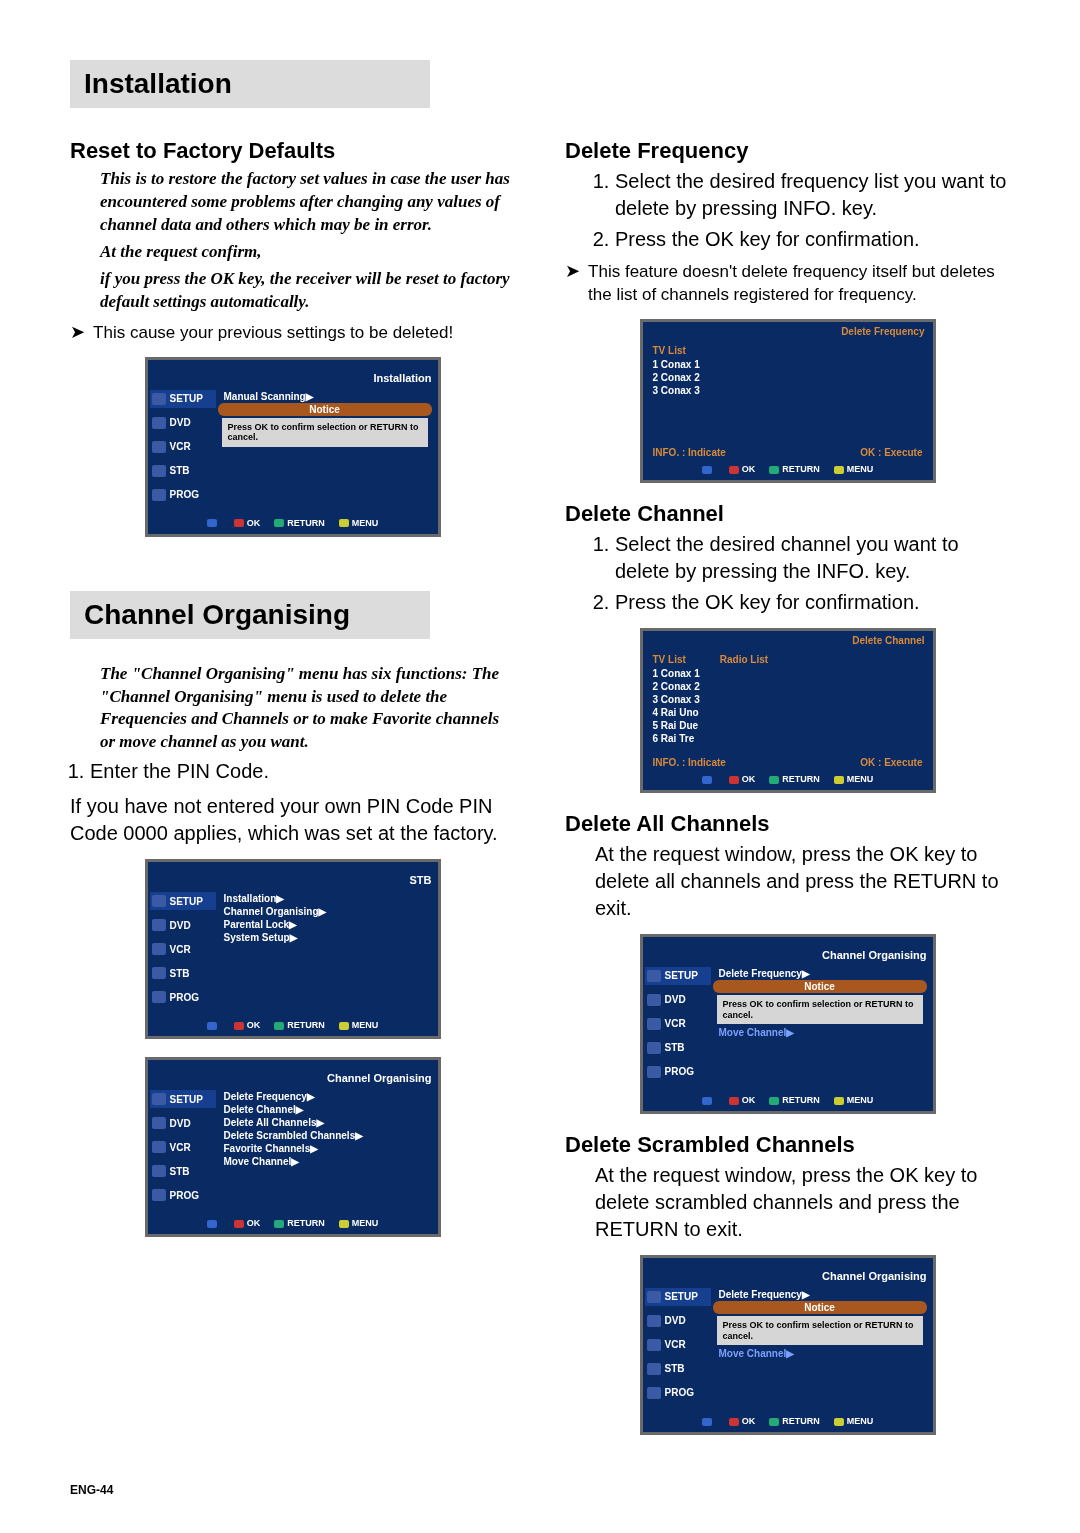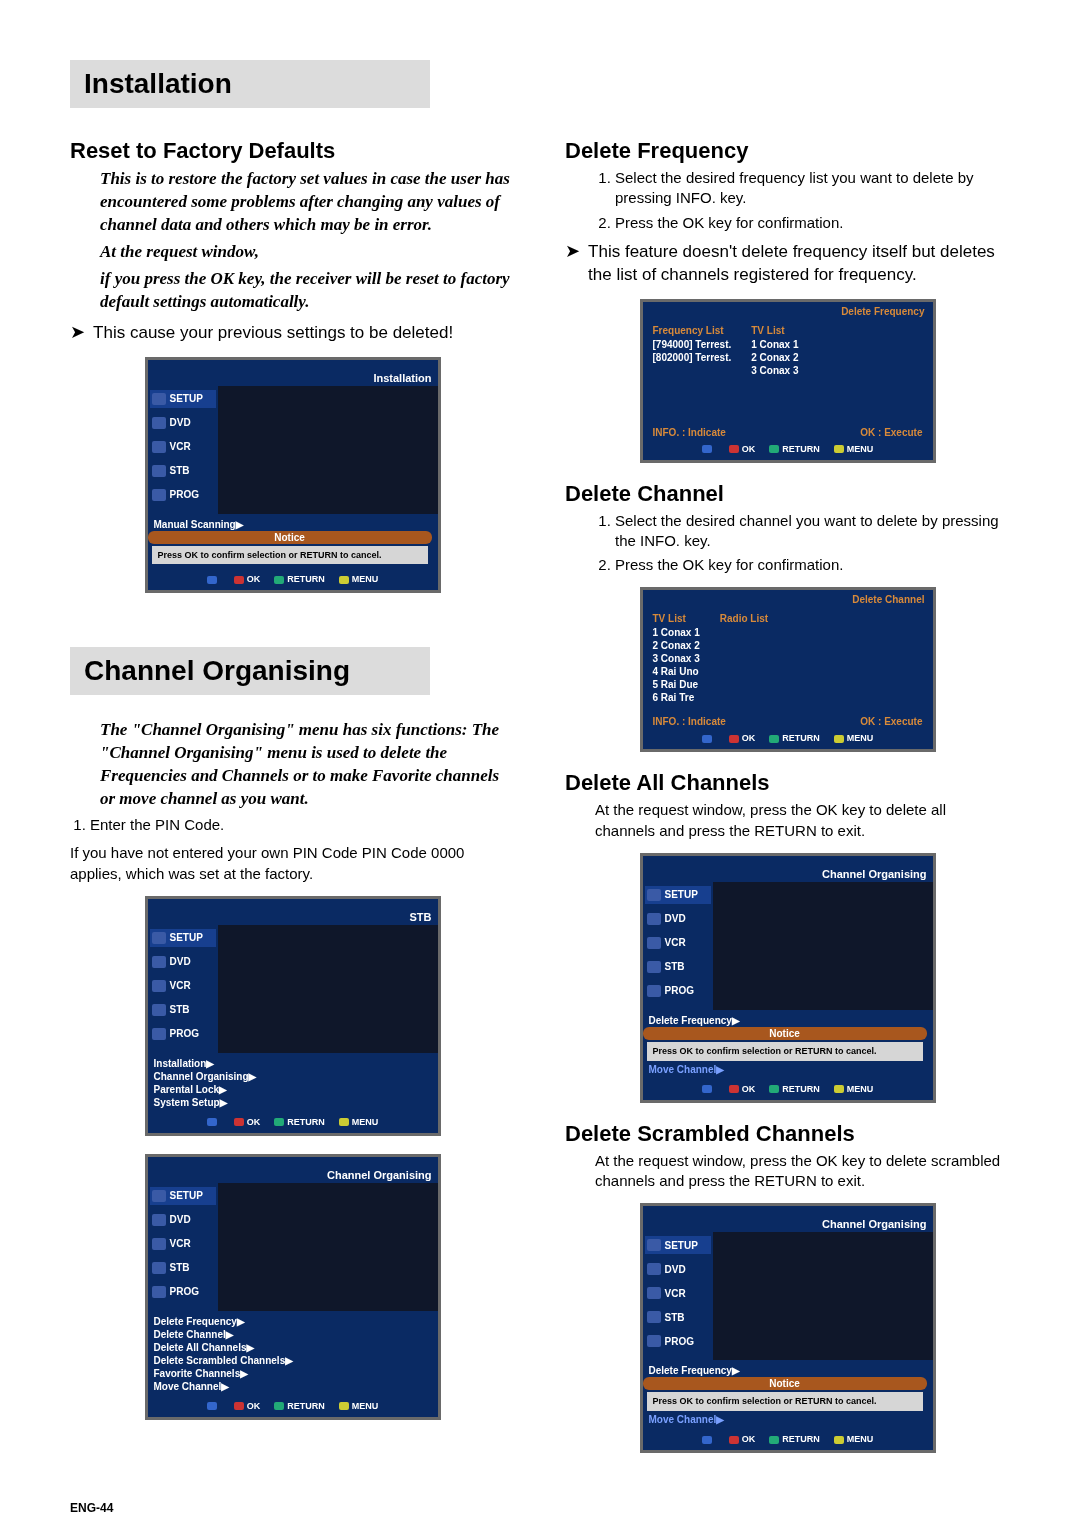--- a/index.html
+++ b/index.html
@@ -41,21 +41,21 @@
     padding-left: 30px;
   }
   .italic {
     font-style: italic;
     font-family: Georgia, "Times New Roman", serif;
     font-weight: bold;
     font-size: 17px;
     line-height: 1.35;
   }
   p, ol, .note-line {
-    font-size: 15px;
+    font-size: 20px;
     line-height: 1.35;
     margin: 4px 0;
   }
   ol {
     padding-left: 20px;
     margin: 4px 0 8px 0;
   }
   ol li { margin-bottom: 4px; }
   .arrow-note {
     display: flex;
@@ -89,23 +89,22 @@
   }
   .osd .osd-title-row {
     background: #0a2a63;
     color: #fff;
     text-align: right;
     padding: 2px 6px;
     font-weight: bold;
   }
   .osd .osd-body {
     display: flex;
-    background: #0f172a;
+    background: #a21caf;
     min-height: 120px;
-    flex-direction: column;
   }
   .osd .osd-side {
     width: 70px;
     background: #0a2a63;
     padding: 4px 2px;
     box-sizing: border-box;
   }
   .side-btn {
     display: flex;
     align-items: center;
@@ -223,21 +222,21 @@
 
 <div class="page">
   <div class="section-title">Installation</div>
 
   <div class="cols">
 
     <div class="col">
       <h3 class="subhead">Reset to Factory Defaults</h3>
       <div class="indent">
         <p class="italic">This is to restore the factory set values in case the user has encountered some problems  after changing any values of channel data and others which may be in error.</p>
-        <p class="italic">At the request window,</p>
+        <p class="italic">At the request confirm,</p>
         <p class="italic">if you press the OK key, the receiver will be reset to factory default settings automatically.</p>
       </div>
       <div class="arrow-note">
         <span class="tri">➤</span>
         <span>This cause your previous settings to be deleted!</span>
       </div>
 
       
       <div class="osd">
         <div class="osd-top"></div>
@@ -421,25 +420,20 @@
         </ol>
       </div>
       <div class="arrow-note">
         <span class="tri">➤</span>
         <span>This feature doesn't delete frequency itself but deletes the list of channels registered for frequency.</span>
       </div>
 
       <div class="osd2">
         <div class="osd2-title">Delete Frequency</div>
         <div class="osd2-cols">
-          <div>
-            <div class="colh">Frequency List</div>
-            <div class="it">[794000] Terrest.</div>
-            <div class="it">[802000] Terrest.</div>
-          </div>
           <div>
             <div class="colh">TV List</div>
             <div class="it">1 Conax 1</div>
             <div class="it">2 Conax 2</div>
             <div class="it">3 Conax 3</div>
           </div>
         </div>
         <div class="osd2-bar">
           <span>INFO. : Indicate</span>
           <span>OK : Execute</span>

